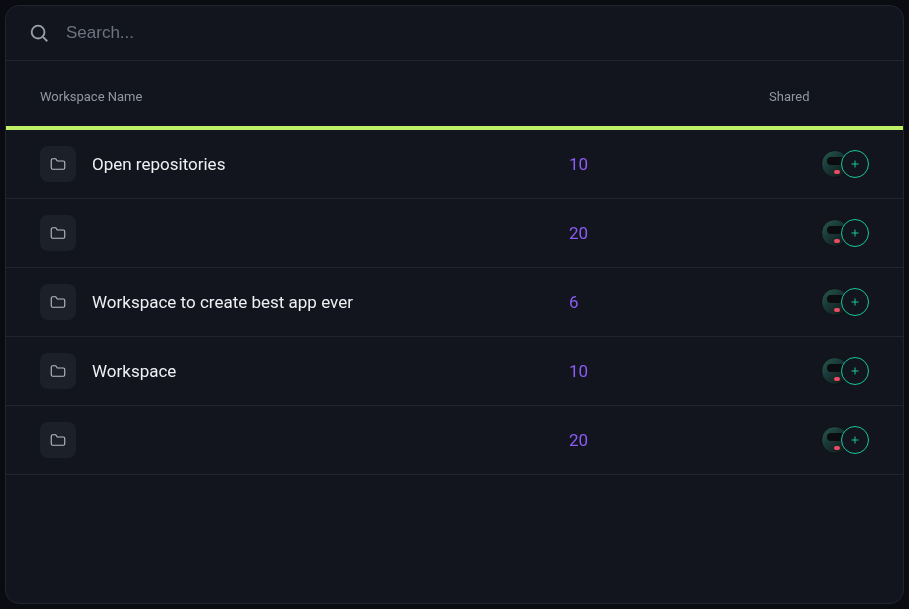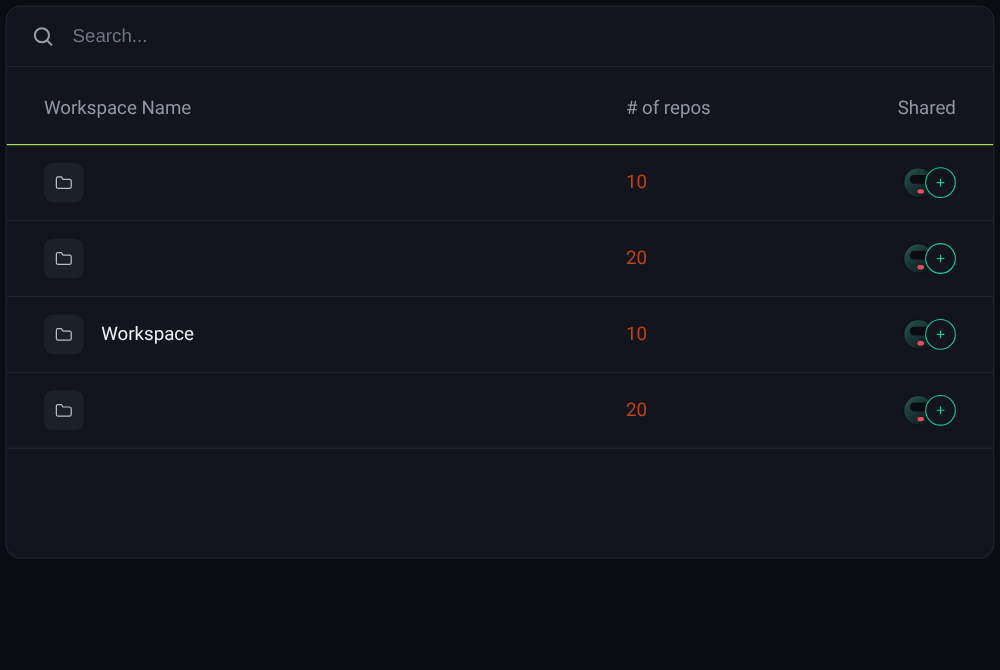--- a/index.html
+++ b/index.html
@@ -6,21 +6,21 @@
   body {
     background: #0a0c12;
     font-family: -apple-system, BlinkMacSystemFont, "Segoe UI", Roboto, sans-serif;
     width: 909px;
     height: 609px;
     overflow: hidden;
   }
   .panel {
     margin: 5px;
     width: 899px;
-    height: 503px;
+    height: 599px;
     background: #12151d;
     border: 1px solid #22252e;
     border-radius: 14px;
     overflow: hidden;
   }
   .search-bar {
     display: flex;
     align-items: center;
     padding: 16px 22px;
     border-bottom: 1px solid #22252e;
@@ -40,26 +40,26 @@
     outline: none;
     color: #cfd3da;
     font-size: 17px;
   }
   .search-input::placeholder { color: #6d7380; }
   .table-header {
     display: flex;
     align-items: center;
     padding: 28px 34px 22px 34px;
     color: #9097a3;
-    font-size: 17px;
-    border-bottom: 1px solid #bef264;
+    font-size: 13px;
+    border-bottom: 4px solid #bef264;
   }
   .col-name { flex: 1; }
   .col-repos { width: 200px; }
-  .col-shared { width: 100px; text-align: right; }
+  .col-shared { width: 100px; }
   .row {
     display: flex;
     align-items: center;
     padding: 16px 34px;
     border-bottom: 1px solid #22252e;
   }
   .name-cell {
     flex: 1;
     display: flex;
     align-items: center;
@@ -81,21 +81,21 @@
     stroke: #b6bcc7;
     stroke-width: 1.5;
     fill: none;
   }
   .ws-name {
     color: #eef0f3;
     font-size: 17px;
   }
   .repos-cell {
     width: 200px;
-    color: #c2410c;
+    color: #8b5cf6;
     font-size: 17px;
   }
   .shared-cell {
     width: 100px;
     display: flex;
     justify-content: flex-end;
     align-items: center;
   }
   .avatar-wrap {
     display: flex;
@@ -168,32 +168,32 @@
   <div class="search-bar">
     <svg class="search-icon" viewBox="0 0 24 24">
       <circle cx="11" cy="11" r="7"></circle>
       <line x1="21" y1="21" x2="16.5" y2="16.5"></line>
     </svg>
     <input class="search-input" type="text" placeholder="Search..." style="">
   </div>
 
   <div class="table-header">
     <div class="col-name">Workspace Name</div>
-    <div class="col-repos"># of repos</div>
     <div class="col-shared">Shared</div>
   </div>
 
   <div id="rows">
       <div class="row">
         <div class="name-cell">
           <div class="folder-btn">
             <svg viewBox="0 0 24 24">
               <path d="M3 7a2 2 0 0 1 2-2h4l2 3h8a2 2 0 0 1 2 2v7a2 2 0 0 1-2 2H5a2 2 0 0 1-2-2V7z"></path>
             </svg>
           </div>
+          <span class="ws-name">Open repositories</span>
         </div>
         <div class="repos-cell">10</div>
         <div class="shared-cell">
           <div class="avatar-wrap">
             <div class="avatar"></div>
             <div class="add-btn">
               <svg viewBox="0 0 24 24">
                 <line x1="12" y1="5" x2="12" y2="19"></line>
                 <line x1="5" y1="12" x2="19" y2="12"></line>
               </svg>
@@ -222,20 +222,42 @@
           </div>
         </div>
       </div>
       <div class="row">
         <div class="name-cell">
           <div class="folder-btn">
             <svg viewBox="0 0 24 24">
               <path d="M3 7a2 2 0 0 1 2-2h4l2 3h8a2 2 0 0 1 2 2v7a2 2 0 0 1-2 2H5a2 2 0 0 1-2-2V7z"></path>
             </svg>
           </div>
+          <span class="ws-name">Workspace to create best app ever</span>
+        </div>
+        <div class="repos-cell">6</div>
+        <div class="shared-cell">
+          <div class="avatar-wrap">
+            <div class="avatar"></div>
+            <div class="add-btn">
+              <svg viewBox="0 0 24 24">
+                <line x1="12" y1="5" x2="12" y2="19"></line>
+                <line x1="5" y1="12" x2="19" y2="12"></line>
+              </svg>
+            </div>
+          </div>
+        </div>
+      </div>
+      <div class="row">
+        <div class="name-cell">
+          <div class="folder-btn">
+            <svg viewBox="0 0 24 24">
+              <path d="M3 7a2 2 0 0 1 2-2h4l2 3h8a2 2 0 0 1 2 2v7a2 2 0 0 1-2 2H5a2 2 0 0 1-2-2V7z"></path>
+            </svg>
+          </div>
           <span class="ws-name">Workspace</span>
         </div>
         <div class="repos-cell">10</div>
         <div class="shared-cell">
           <div class="avatar-wrap">
             <div class="avatar"></div>
             <div class="add-btn">
               <svg viewBox="0 0 24 24">
                 <line x1="12" y1="5" x2="12" y2="19"></line>
                 <line x1="5" y1="12" x2="19" y2="12"></line>

